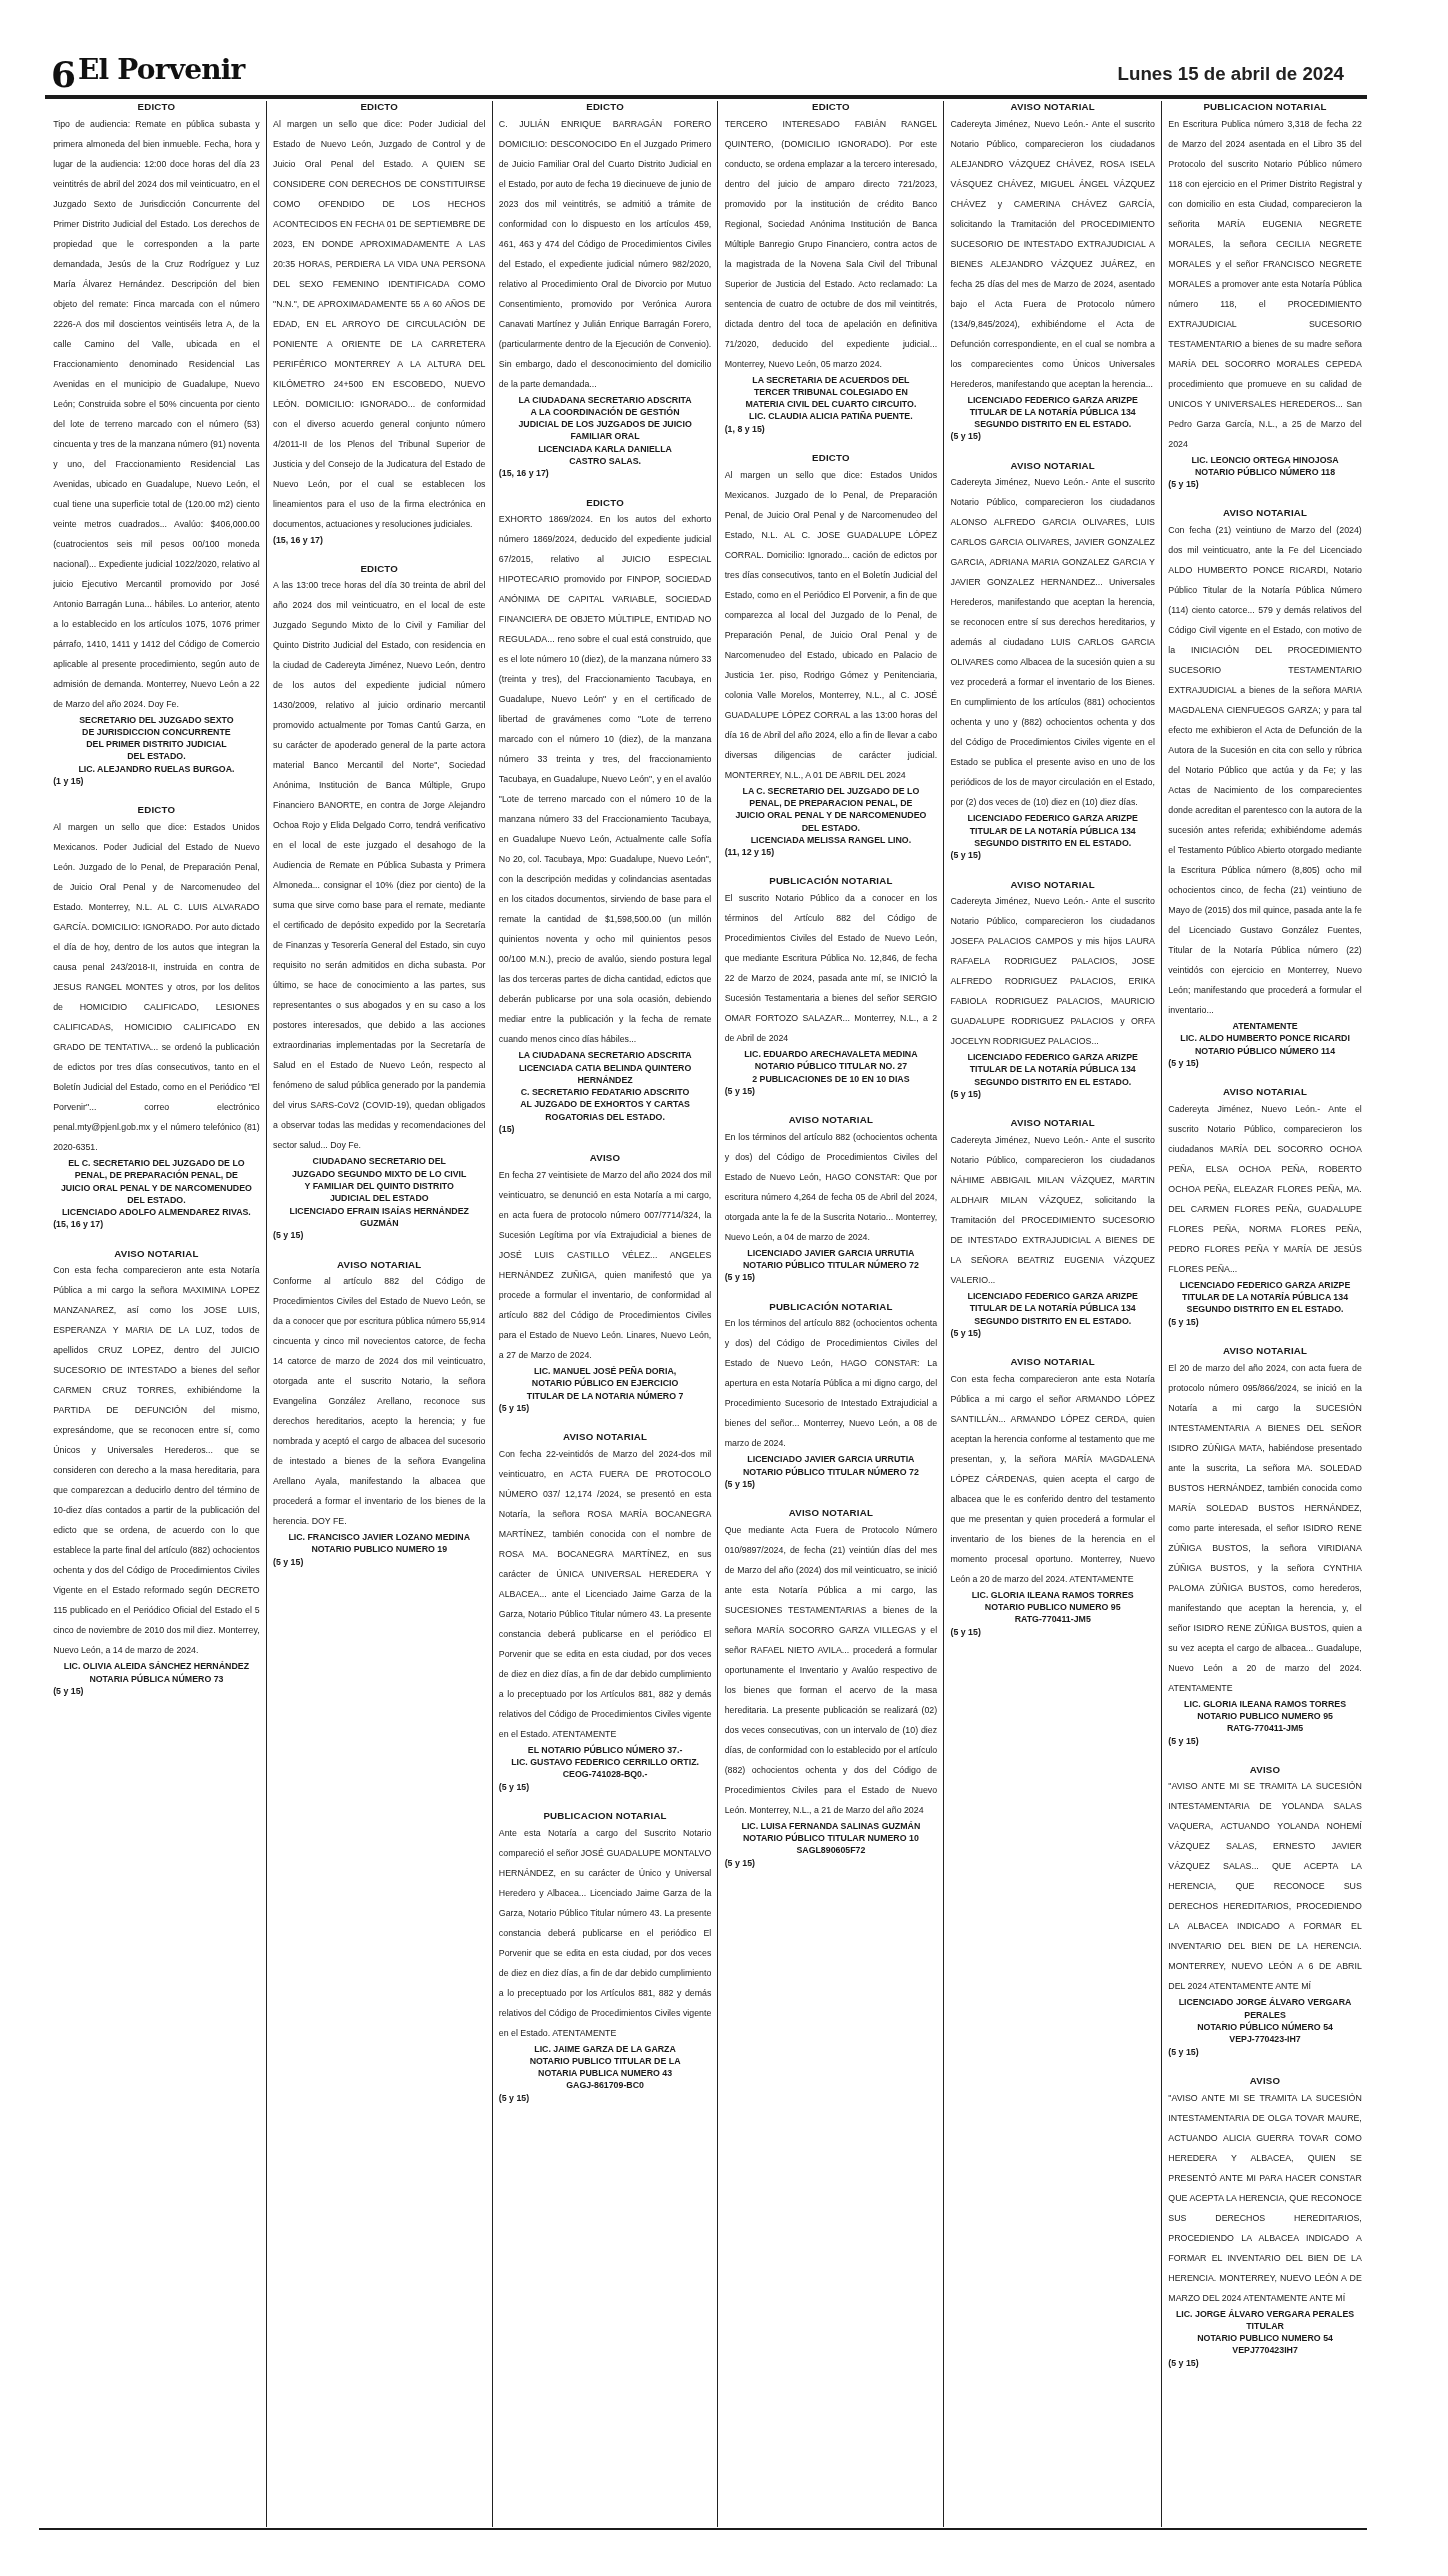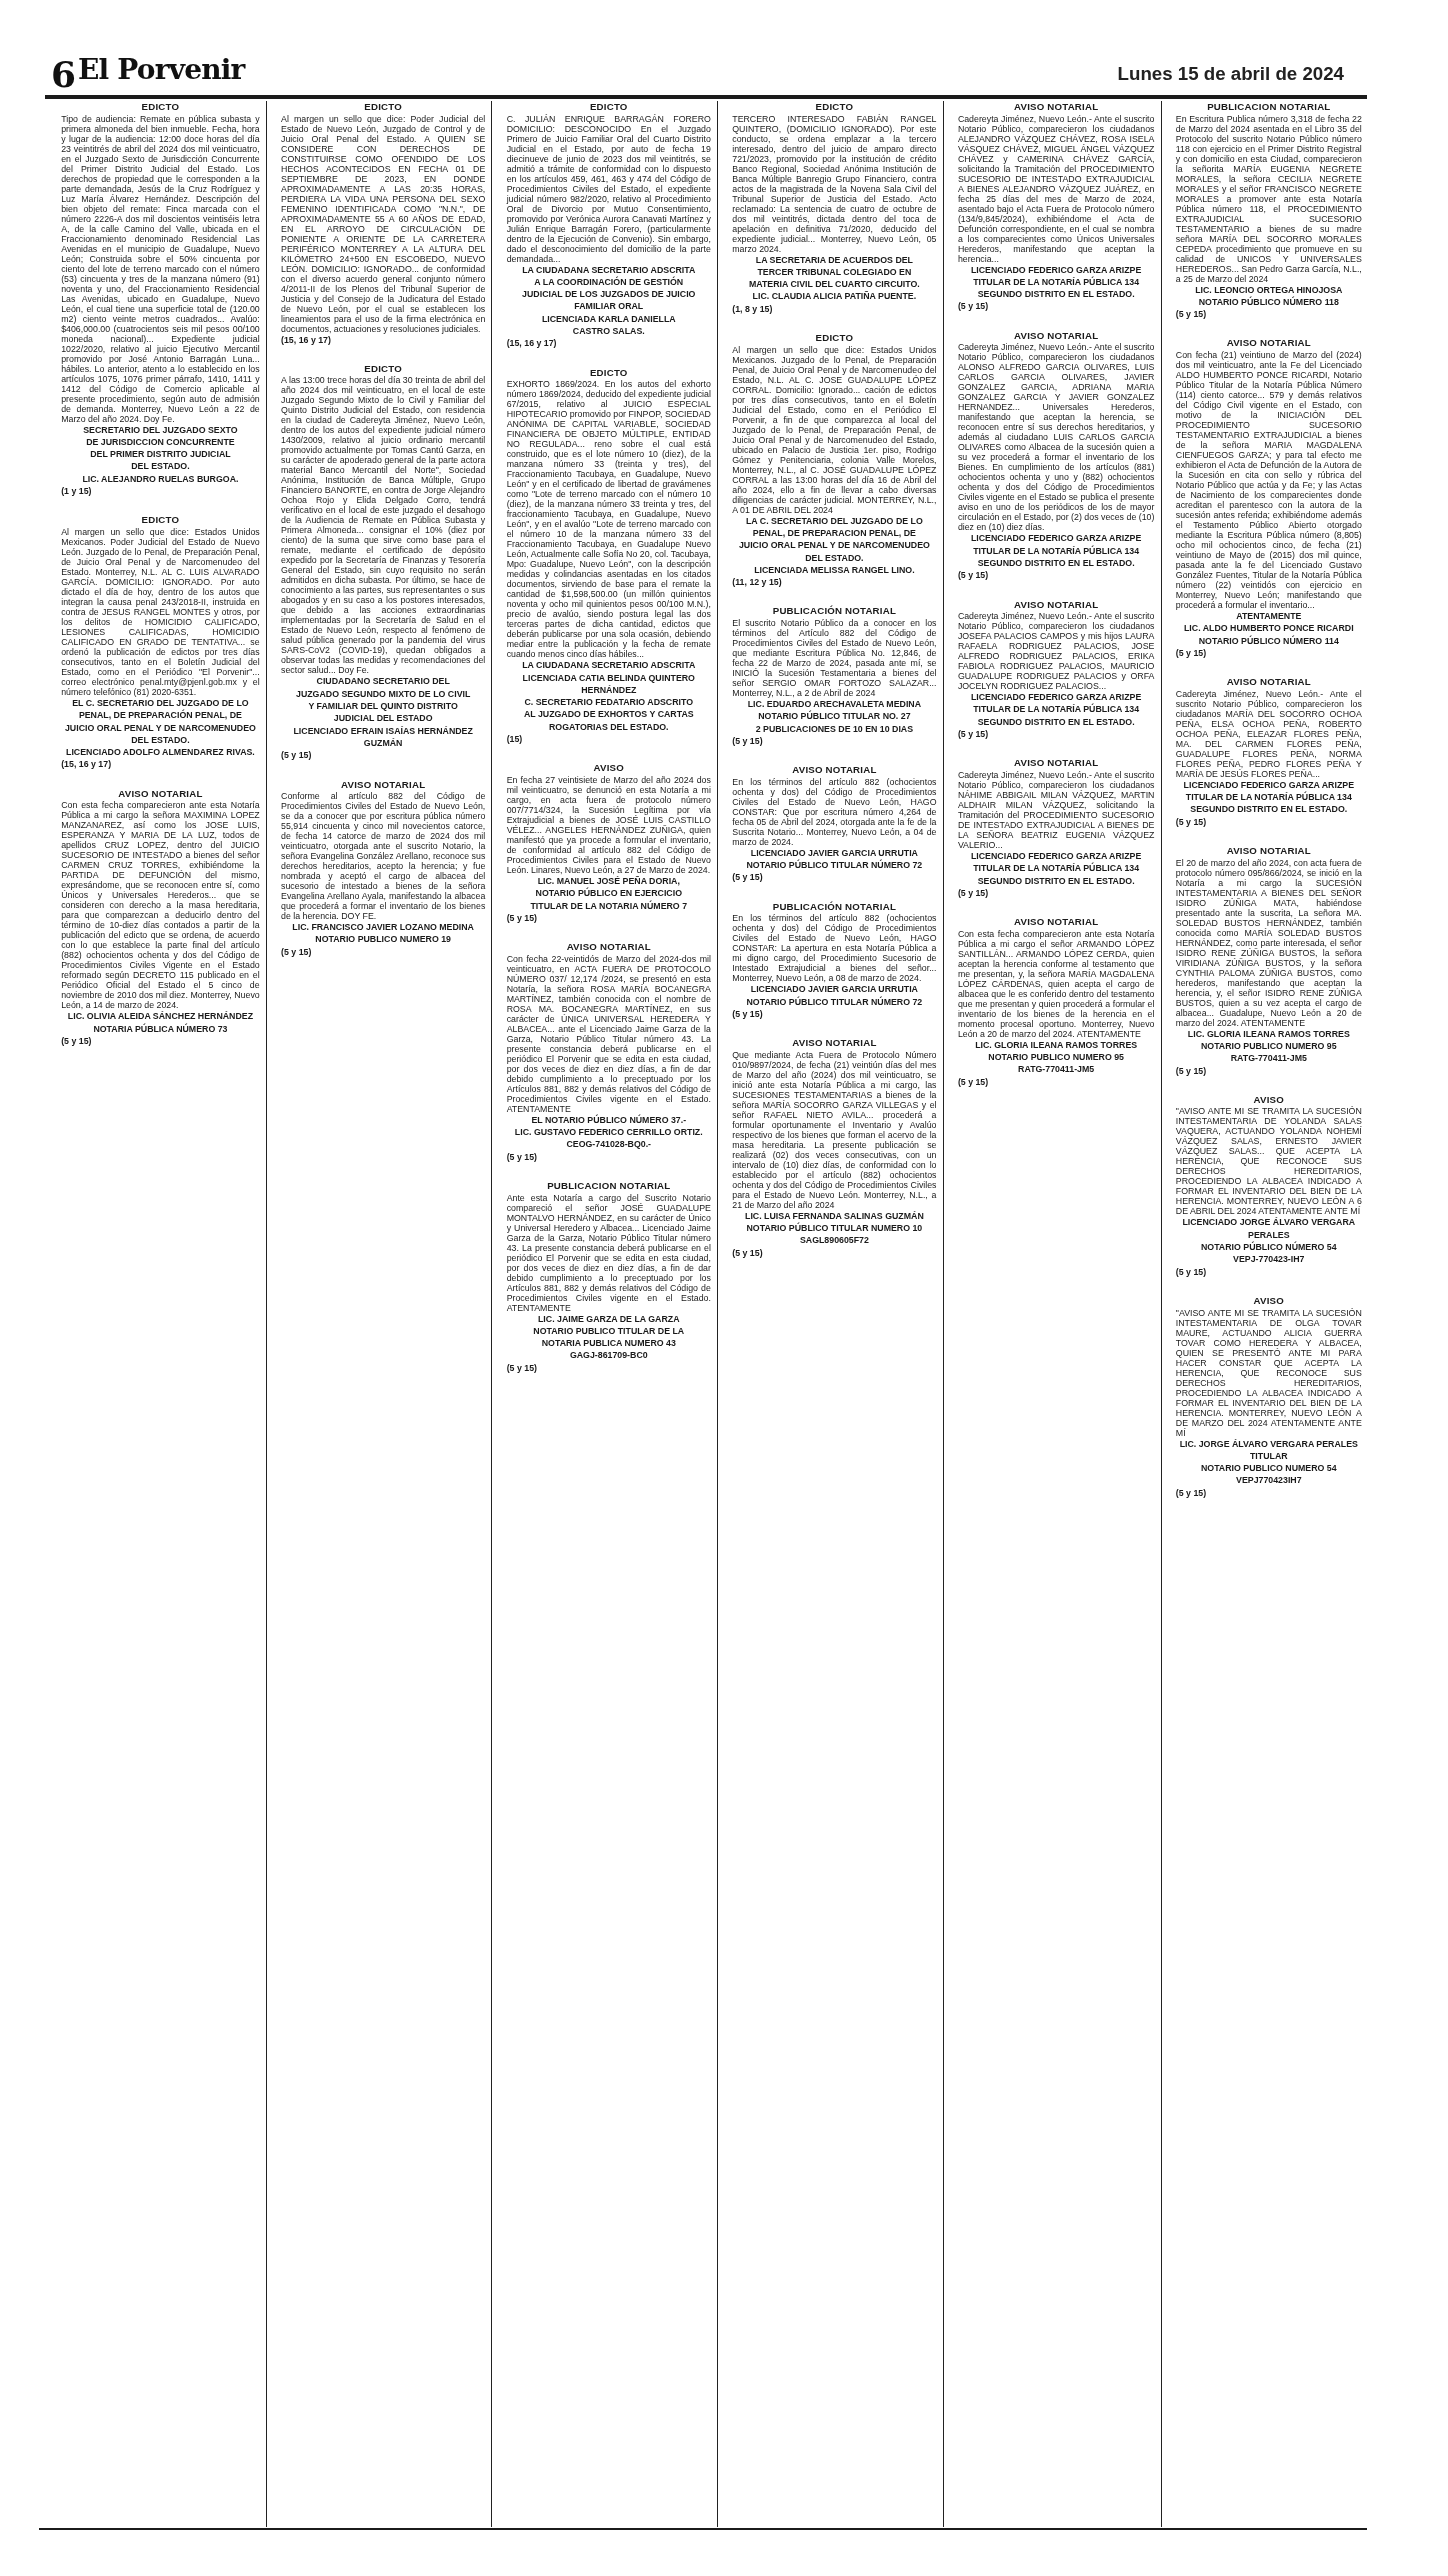--- a/index.html
+++ b/index.html
@@ -4,31 +4,31 @@
 <style>
   html, body { margin: 0; padding: 0; background: #ffffff; }
   body { width: 1449px; height: 2576px; position: relative; overflow: hidden; color: #1a1a1a; font-family: "Liberation Sans", "DejaVu Sans", sans-serif; }
   .masthead { position: absolute; left: 47px; top: 55px; width: 1355px; height: 39px; }
   .page-num { position: absolute; left: 3.9px; top: -1.6px; font-family: "DejaVu Serif", "Liberation Serif", serif; font-weight: 900; font-size: 36px; letter-spacing: -0.8px; color: #111; }
   .brand { position: absolute; left: 31px; top: -1.6px; font-family: "DejaVu Serif", "Liberation Serif", serif; font-weight: 900; font-size: 28px; letter-spacing: -0.8px; color: #111; }
   .date { position: absolute; right: 58px; top: 7.8px; font-family: "Liberation Sans", sans-serif; font-size: 18.7px; font-weight: bold; color: #222; }
   .rule-top { position: absolute; left: 45px; top: 95px; width: 1322px; height: 3.9px; background: #1b1b1b; }
   .rule-bottom { position: absolute; left: 39px; top: 2528px; width: 1328px; height: 2.3px; background: #1b1b1b; }
   .columns { position: absolute; left: 47px; top: 101px; width: 1321px; height: 2426px; display: flex; }
-  .col { position: relative; height: 100%; padding: 0 6.2px; box-sizing: border-box; overflow: hidden; border-right: 1.6px solid #222; margin-left: 8px; }
+  .col { position: relative; height: 100%; padding: 0 6.2px; box-sizing: border-box; overflow: hidden; border-right: 1.6px solid #222; }
   .col:last-child { border-right: none; }
   .col-1 { width: 220px; }
   .col-2 { width: 226px; }
   .col-3 { width: 226px; }
   .col-4 { width: 226px; }
   .col-5 { width: 218px; }
   .col-6 { width: 206px; }
   .notice { margin-bottom: 17px; }
   .notice-title { text-align: center; font-weight: bold; font-size: 9.7px; margin: 0 0 1.6px 0; letter-spacing: 0.2px; }
-  .notice-body { font-size: 8.8px; line-height: 10px; text-align: justify; hyphens: auto; margin: 0; font-family: "Liberation Sans", sans-serif; }
+  .notice-body { font-size: 8.8px; line-height: 20px; text-align: justify; hyphens: auto; margin: 0; font-family: "Liberation Sans", sans-serif; }
   .sig { text-align: center; font-weight: bold; font-size: 8.8px; line-height: 12.3px; margin: 0; }
   .pubdates { text-align: left; font-weight: bold; font-size: 8.8px; line-height: 12.3px; margin: 0; }
 </style>
 </head>
 <body>
 
 <div class="masthead">
   <span class="page-num">6</span>
   <span class="brand">El Porvenir</span>
   <span class="date">Lunes 15 de abril de 2024</span>

